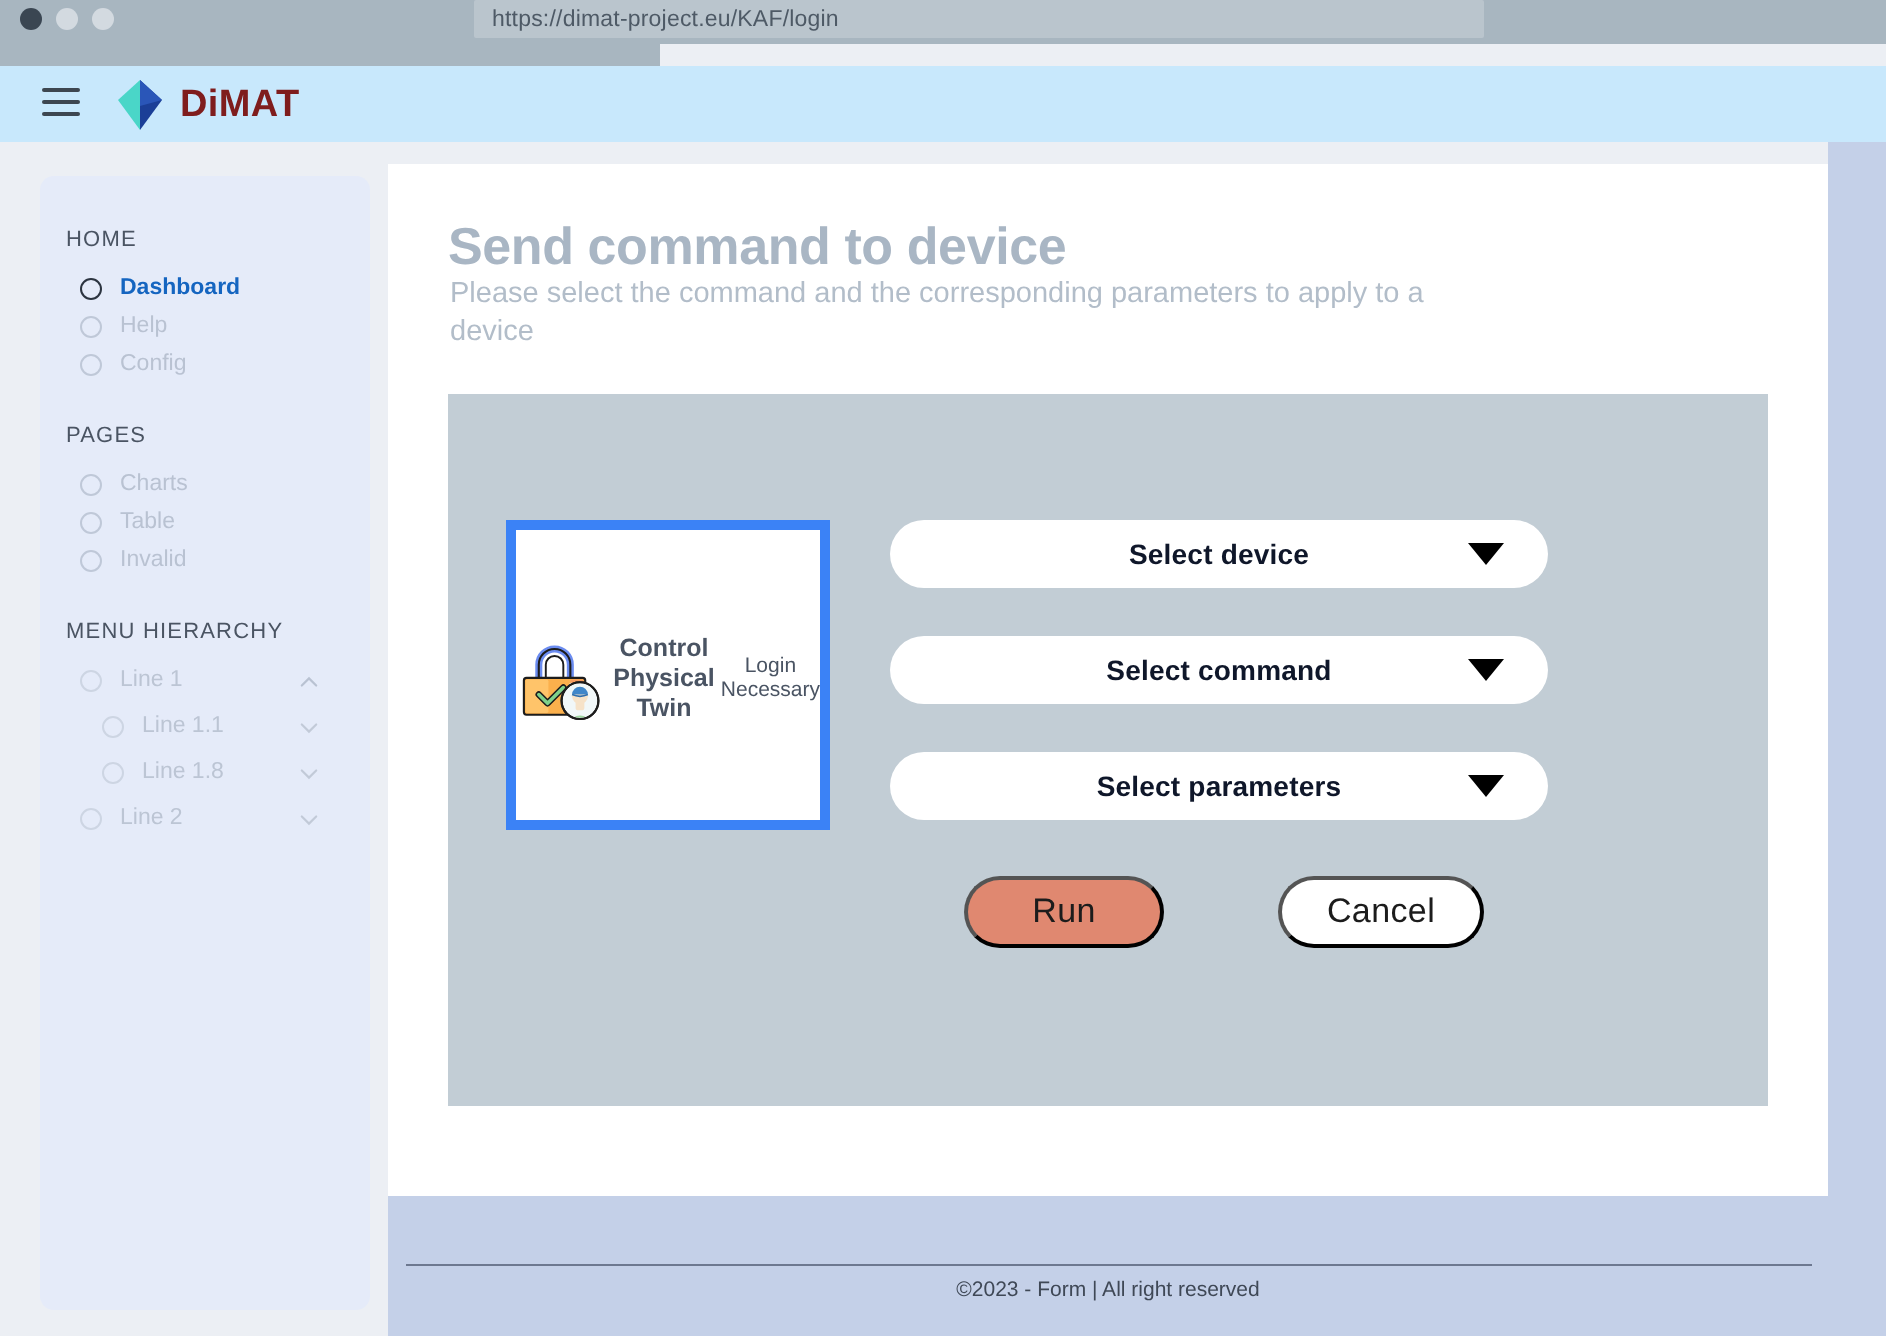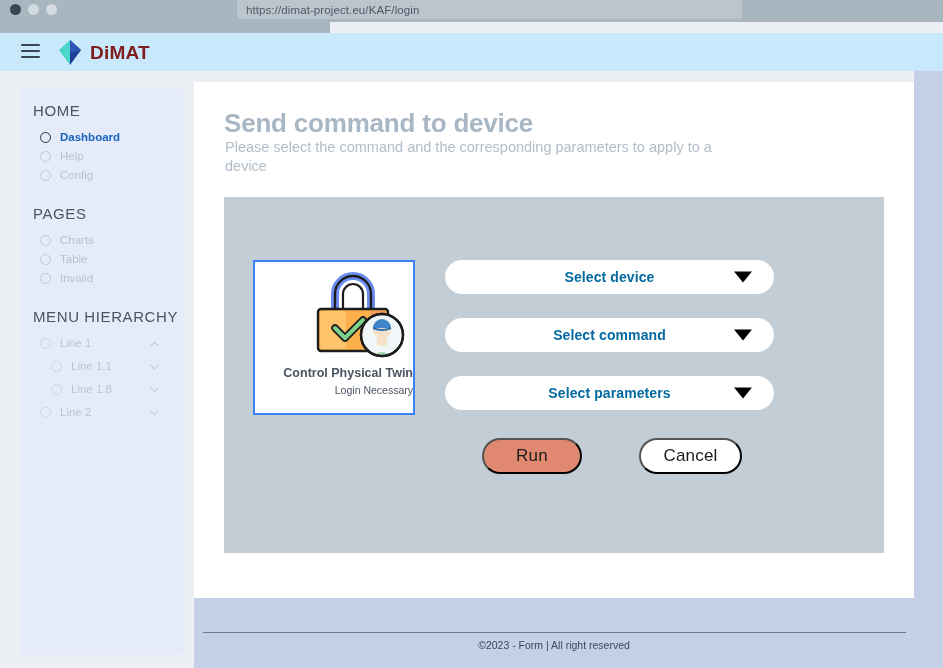--- a/index.html
+++ b/index.html
@@ -65,22 +65,22 @@
     background:#c4d0e8;
   }
 
   
   .sidebar{
     position:absolute; left:20px; top:88px; width:165px; height:567px;
     background:#e5ebf9; border-radius:7px;
     padding:14px 0 0 0;
   }
   .nav-section-title{
-    font-size:15px; color:#4a5463; letter-spacing:.6px;
-    padding:0 0 0 13px; margin-bottom:9px; font-weight:normal;
+    font-size:11px; color:#4a5463; letter-spacing:.6px;
+    padding:0 0 0 13px; margin-bottom:9px; font-weight:normal;margin-top:12px;
   }
   .nav-group{ margin-bottom:20px; }
   .nav-item{
     display:flex; align-items:center; height:19px;
     padding-left:20px; cursor:pointer; position:relative;
   }
   .ring{
     width:11px; height:11px; border-radius:50%;
     border:1.6px solid #bfc8d8; flex:0 0 auto; margin-right:9px;
   }
@@ -113,22 +113,22 @@
 
   
   .panel{
     position:absolute; left:30px; top:115px; width:660px; height:356px;
     background:#c2cdd5;
   }
 
   
   .lock-card{
     position:absolute; left:29px; top:63px; width:162px; height:155px;
-    background:#ffffff; border:2px solid #3b82f6;
-    display:flex; flex-direction:column; align-items:flex-end;
+    background:#ffffff; border:5px solid #3b82f6;
+    display:flex; flex-direction:row; align-items:center;
   }
   .lock-art{ margin-top:8px; }
   .lock-title{
     margin-top:4px; font-size:12.5px; font-weight:bold;
     color:#4a5463; text-align:center; line-height:1.2;
   }
   .lock-sub{
     margin-top:3px; font-size:10.5px; color:#4a5463; text-align:center;
   }
 
@@ -136,21 +136,21 @@
   .selects{
     position:absolute; left:221px; top:63px; width:329px;
   }
   .select{
     position:relative; height:34px; background:#ffffff;
     border-radius:17px; margin-bottom:24px;
     display:flex; align-items:center; justify-content:center;
     cursor:pointer;
   }
   .select-label{
-    font-size:14px; font-weight:bold; color:#0369a1; letter-spacing:.1px;
+    font-size:14px; font-weight:bold; color:#0f172a; letter-spacing:.1px;
   }
   .caret{
     position:absolute; right:22px; top:50%; transform:translateY(-50%);
     width:0; height:0;
     border-left:9px solid transparent;
     border-right:9px solid transparent;
     border-top:11px solid #000000;
   }
 
   

